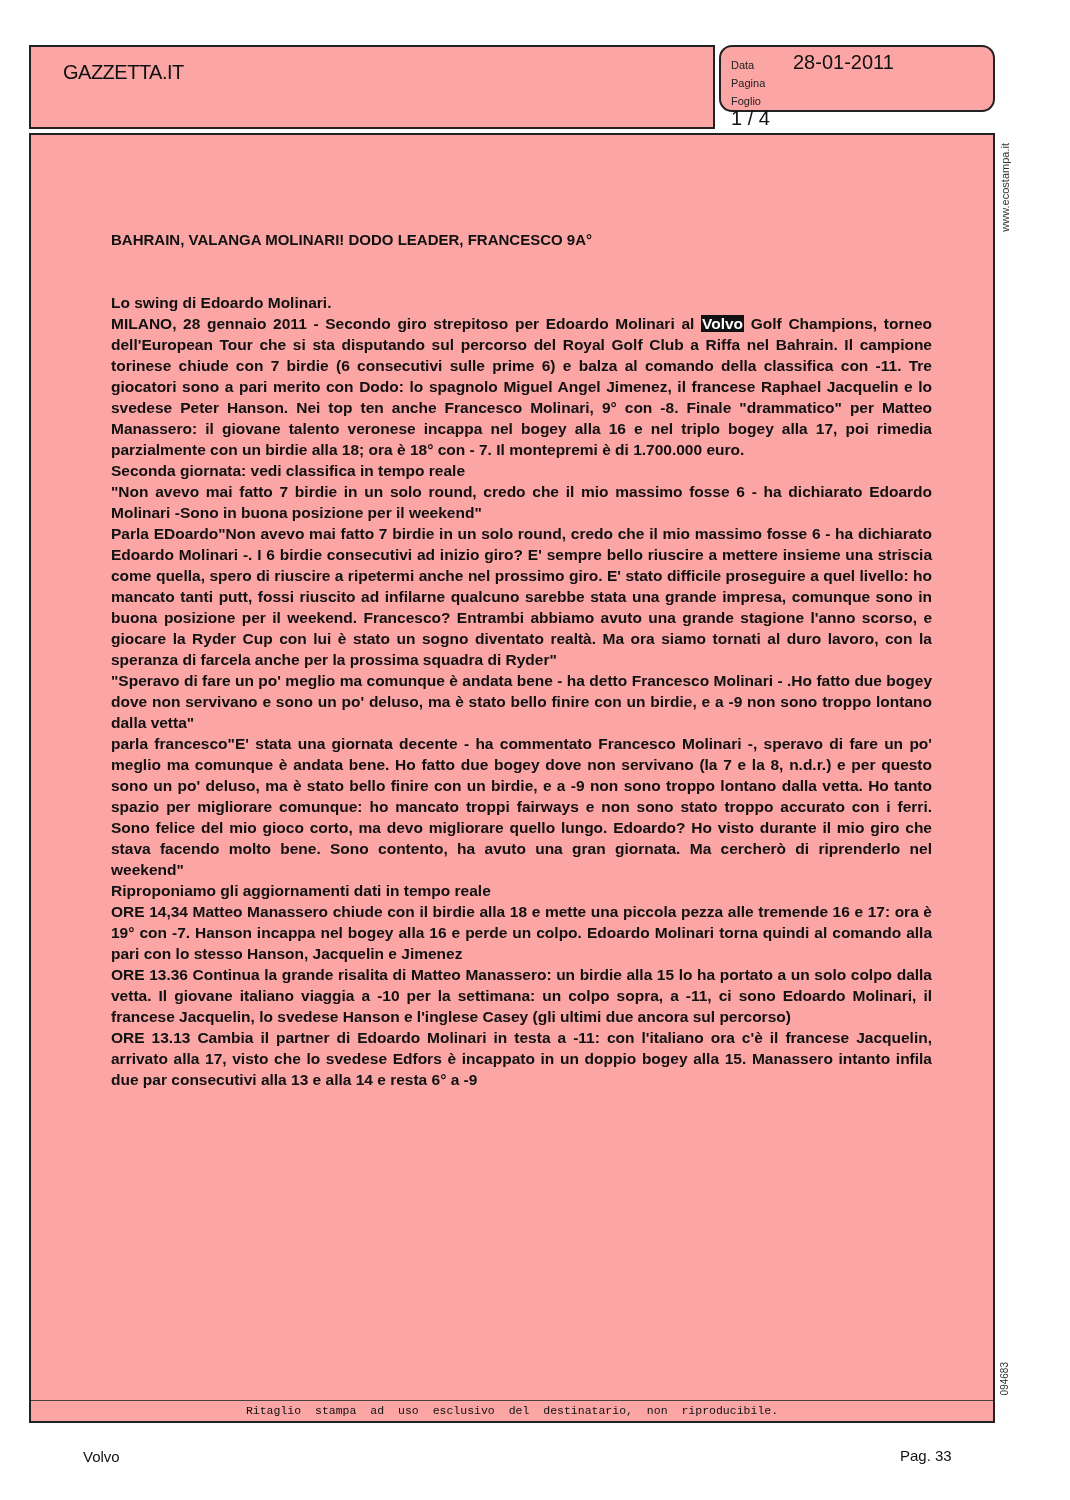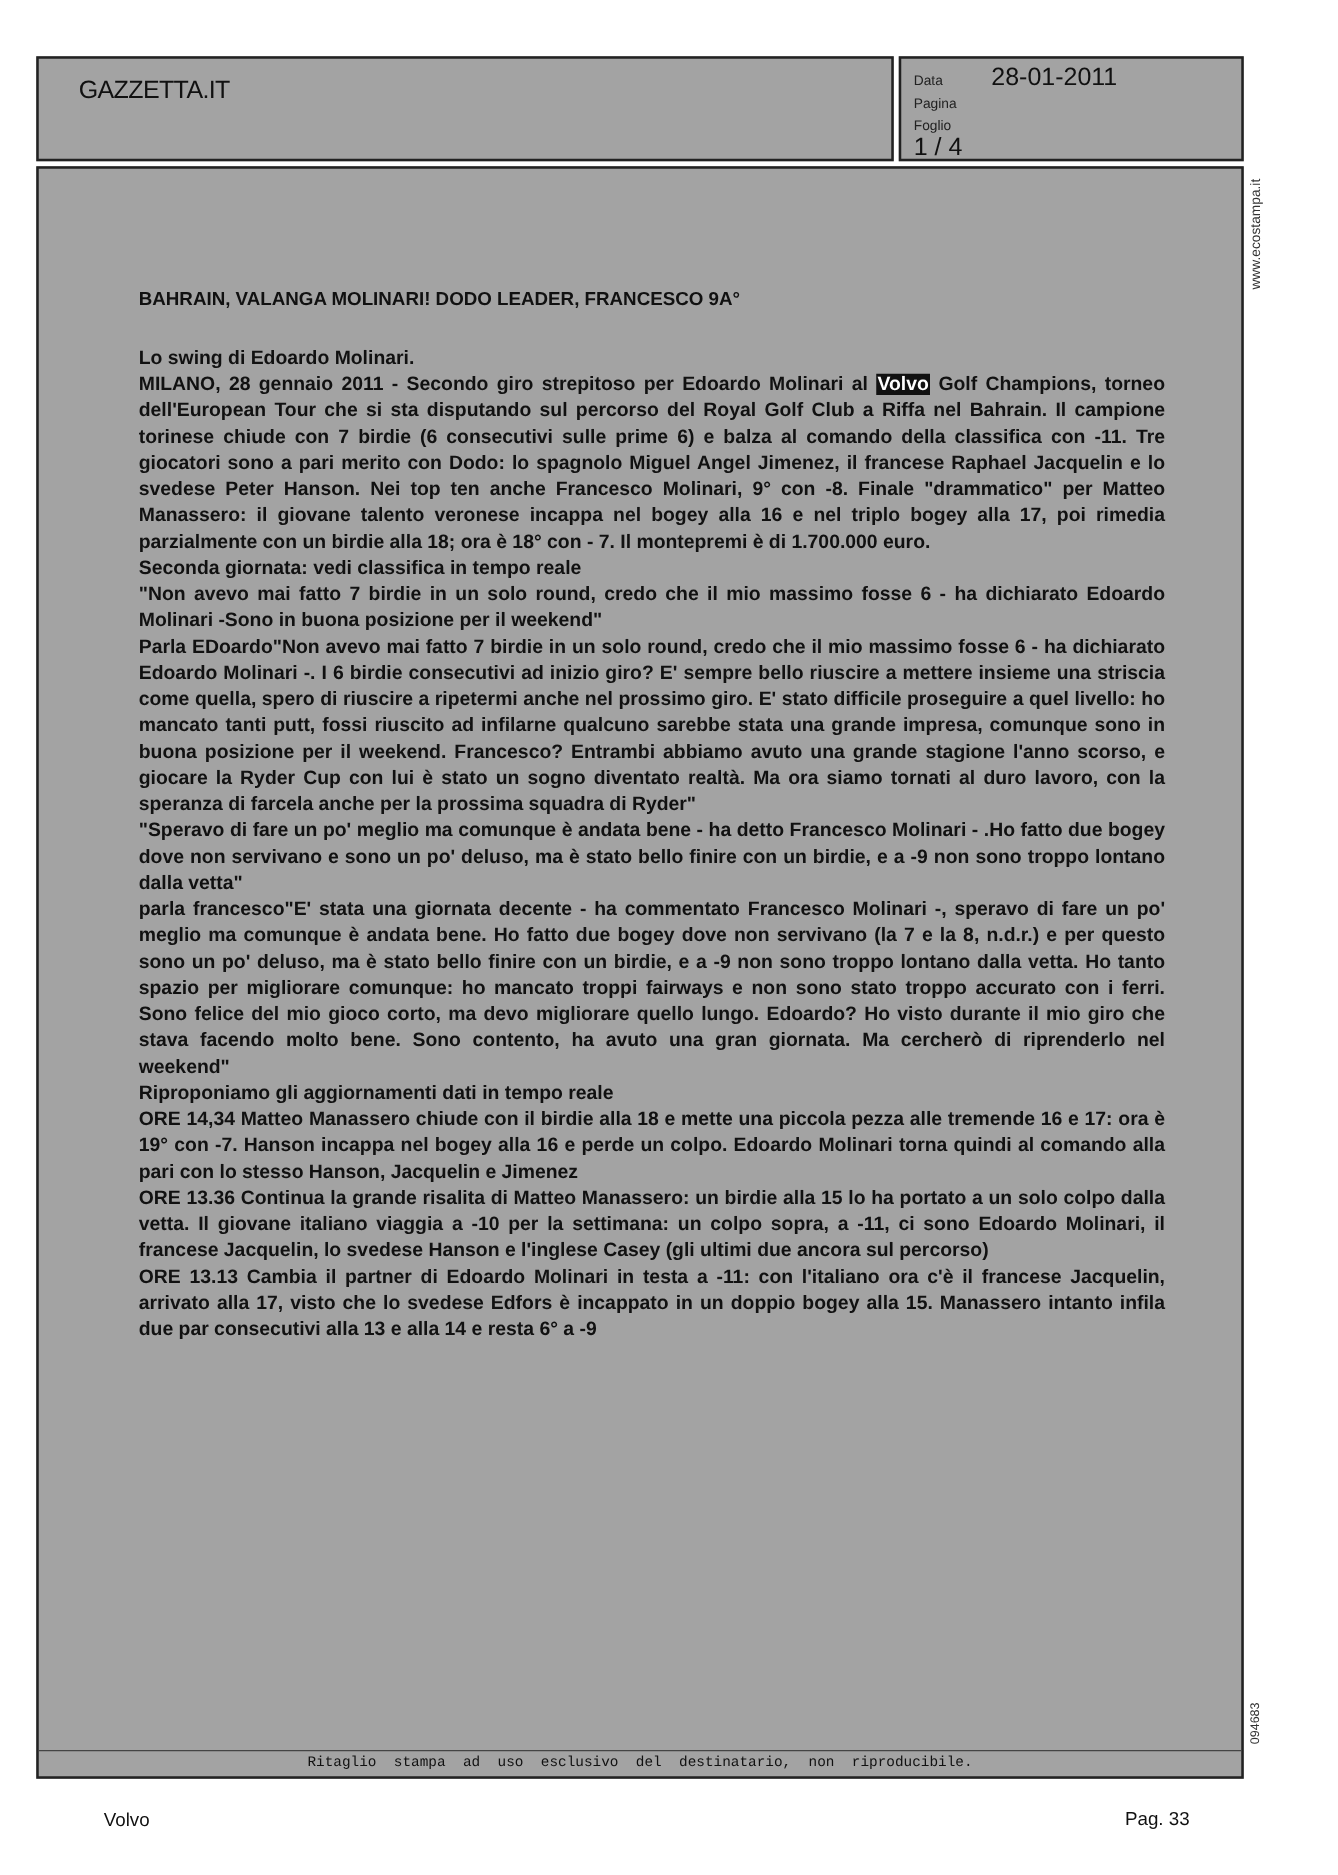--- a/index.html
+++ b/index.html
@@ -1,33 +1,33 @@
 <!DOCTYPE html>
 <html><head>
 <meta charset="utf-8">
 <style>
   html, body { margin: 0; padding: 0; background: #ffffff; }
   body { width: 1070px; height: 1500px; position: relative; overflow: hidden;
          font-family: "Liberation Sans", sans-serif; color: #111; }
-  .box { position: absolute; border: 2px solid #222; box-sizing: border-box; background: #a3a3a3; }
+  .box { position: absolute; border: 2px solid #222; box-sizing: border-box; background: #fca5a5; }
   #src-box { left: 29px; top: 45px; width: 686px; height: 84px; }
-  #meta-box { left: 719px; top: 45px; width: 276px; height: 84px; }
+  #meta-box { left: 719px; top: 45px; width: 276px; height: 67px; border-radius: 13px; }
   #src-name { position: absolute; left: 32px; top: 14px; font-size: 20px; letter-spacing: -0.5px; }
   .meta-row { position: absolute; left: 10px; display: flex; align-items: baseline; }
   .meta-lbl { font-size: 11px; width: 62px; color: #222; }
   .meta-val { font-size: 20px; }
   #row-data { top: 4px; }
   #row-pagina { top: 30px; }
   #row-foglio { top: 48px; flex-direction: column; }
   #main-box { left: 29px; top: 133px; width: 966px; height: 1290px; }
   #footer-line { position: absolute; left: 0; right: 0; bottom: 0; height: 20px; border-top: 1px solid #444;
                  font-family: Liberation Mono, monospace; font-size: 11.5px; text-align: center; line-height: 19px;
                  word-spacing: 7px; }
   #article { position: absolute; left: 80px; top: 96px; width: 821px; }
-  #headline { font-size: 15px; font-weight: bold; margin: 0 0 28px 0; }
+  #headline { font-size: 15px; font-weight: bold; margin: 0 0 44px 0; }
   .p { font-size: 15.5px; font-weight: bold; line-height: 21px; margin: 0; text-align: justify; }
   .p.left { text-align: left; }
   .hl { background: #111; color: #fff; padding: 0 1px; }
   .vert { position: absolute; writing-mode: vertical-rl; transform: rotate(180deg); font-size: 11px; color: #333; }
   #watermark { left: 999px; top: 143px; }
   #code { left: 999px; top: 1362px; font-size: 10px; }
   #bottom-left { position: absolute; left: 83px; top: 1448px; font-size: 15px; }
   #bottom-right { position: absolute; left: 900px; top: 1447px; font-size: 15px; }
 </style>
 </head>

